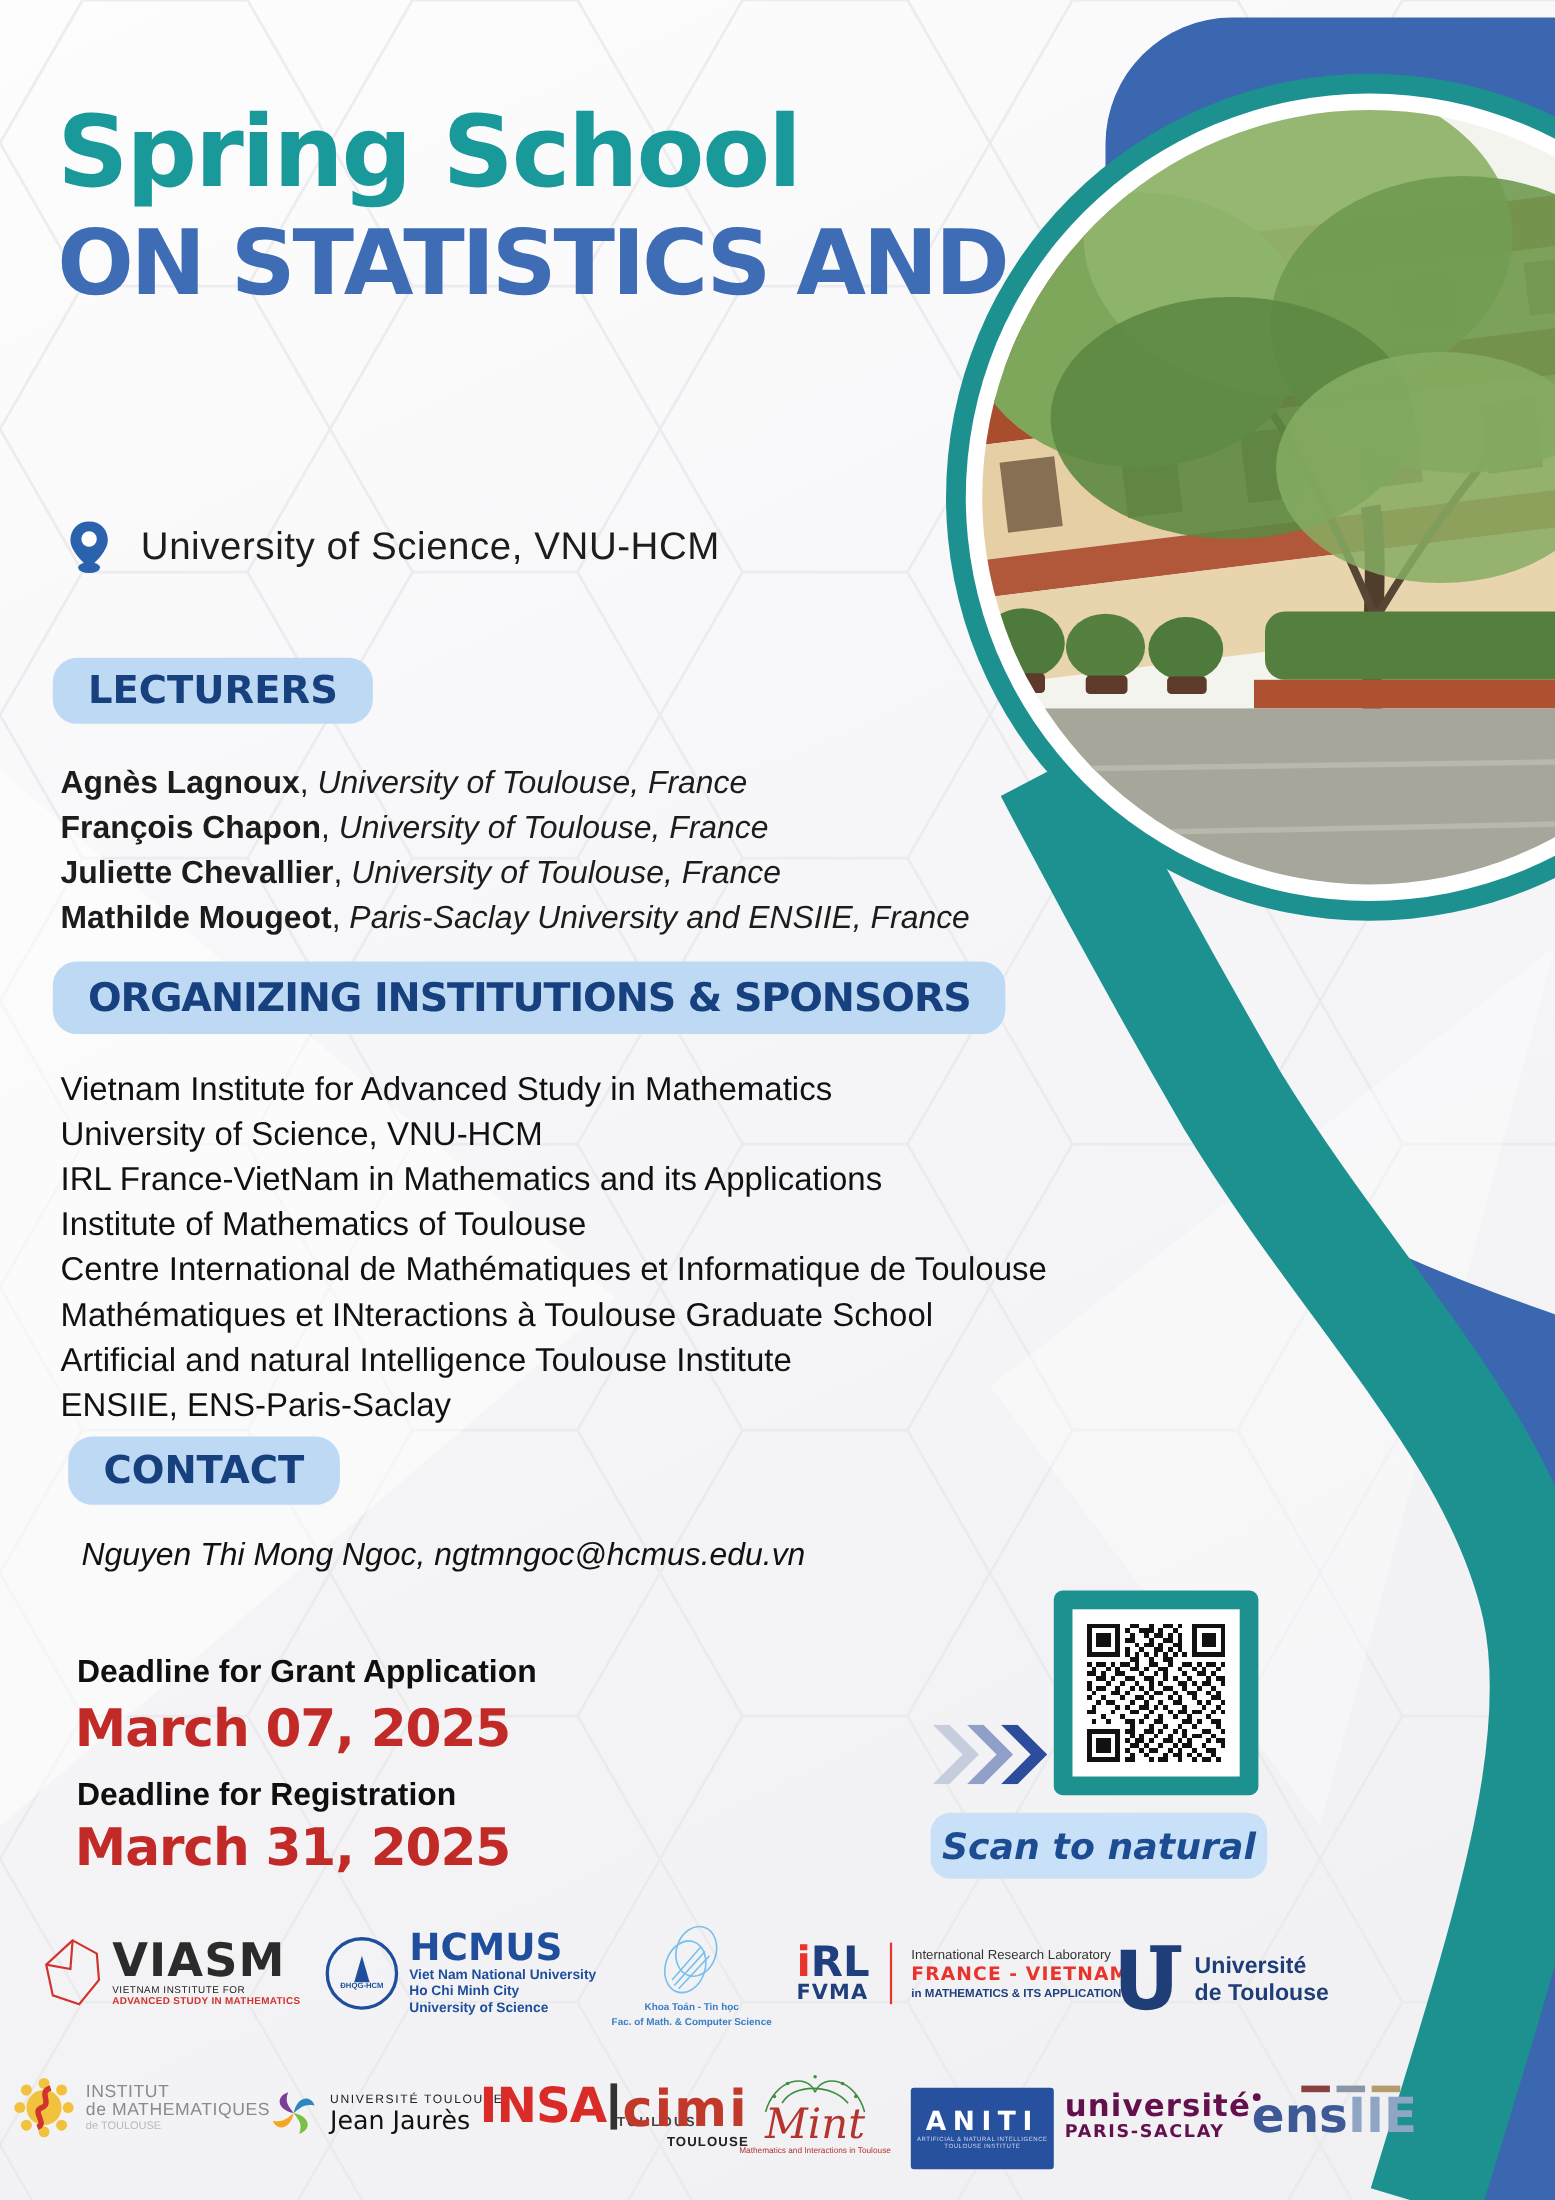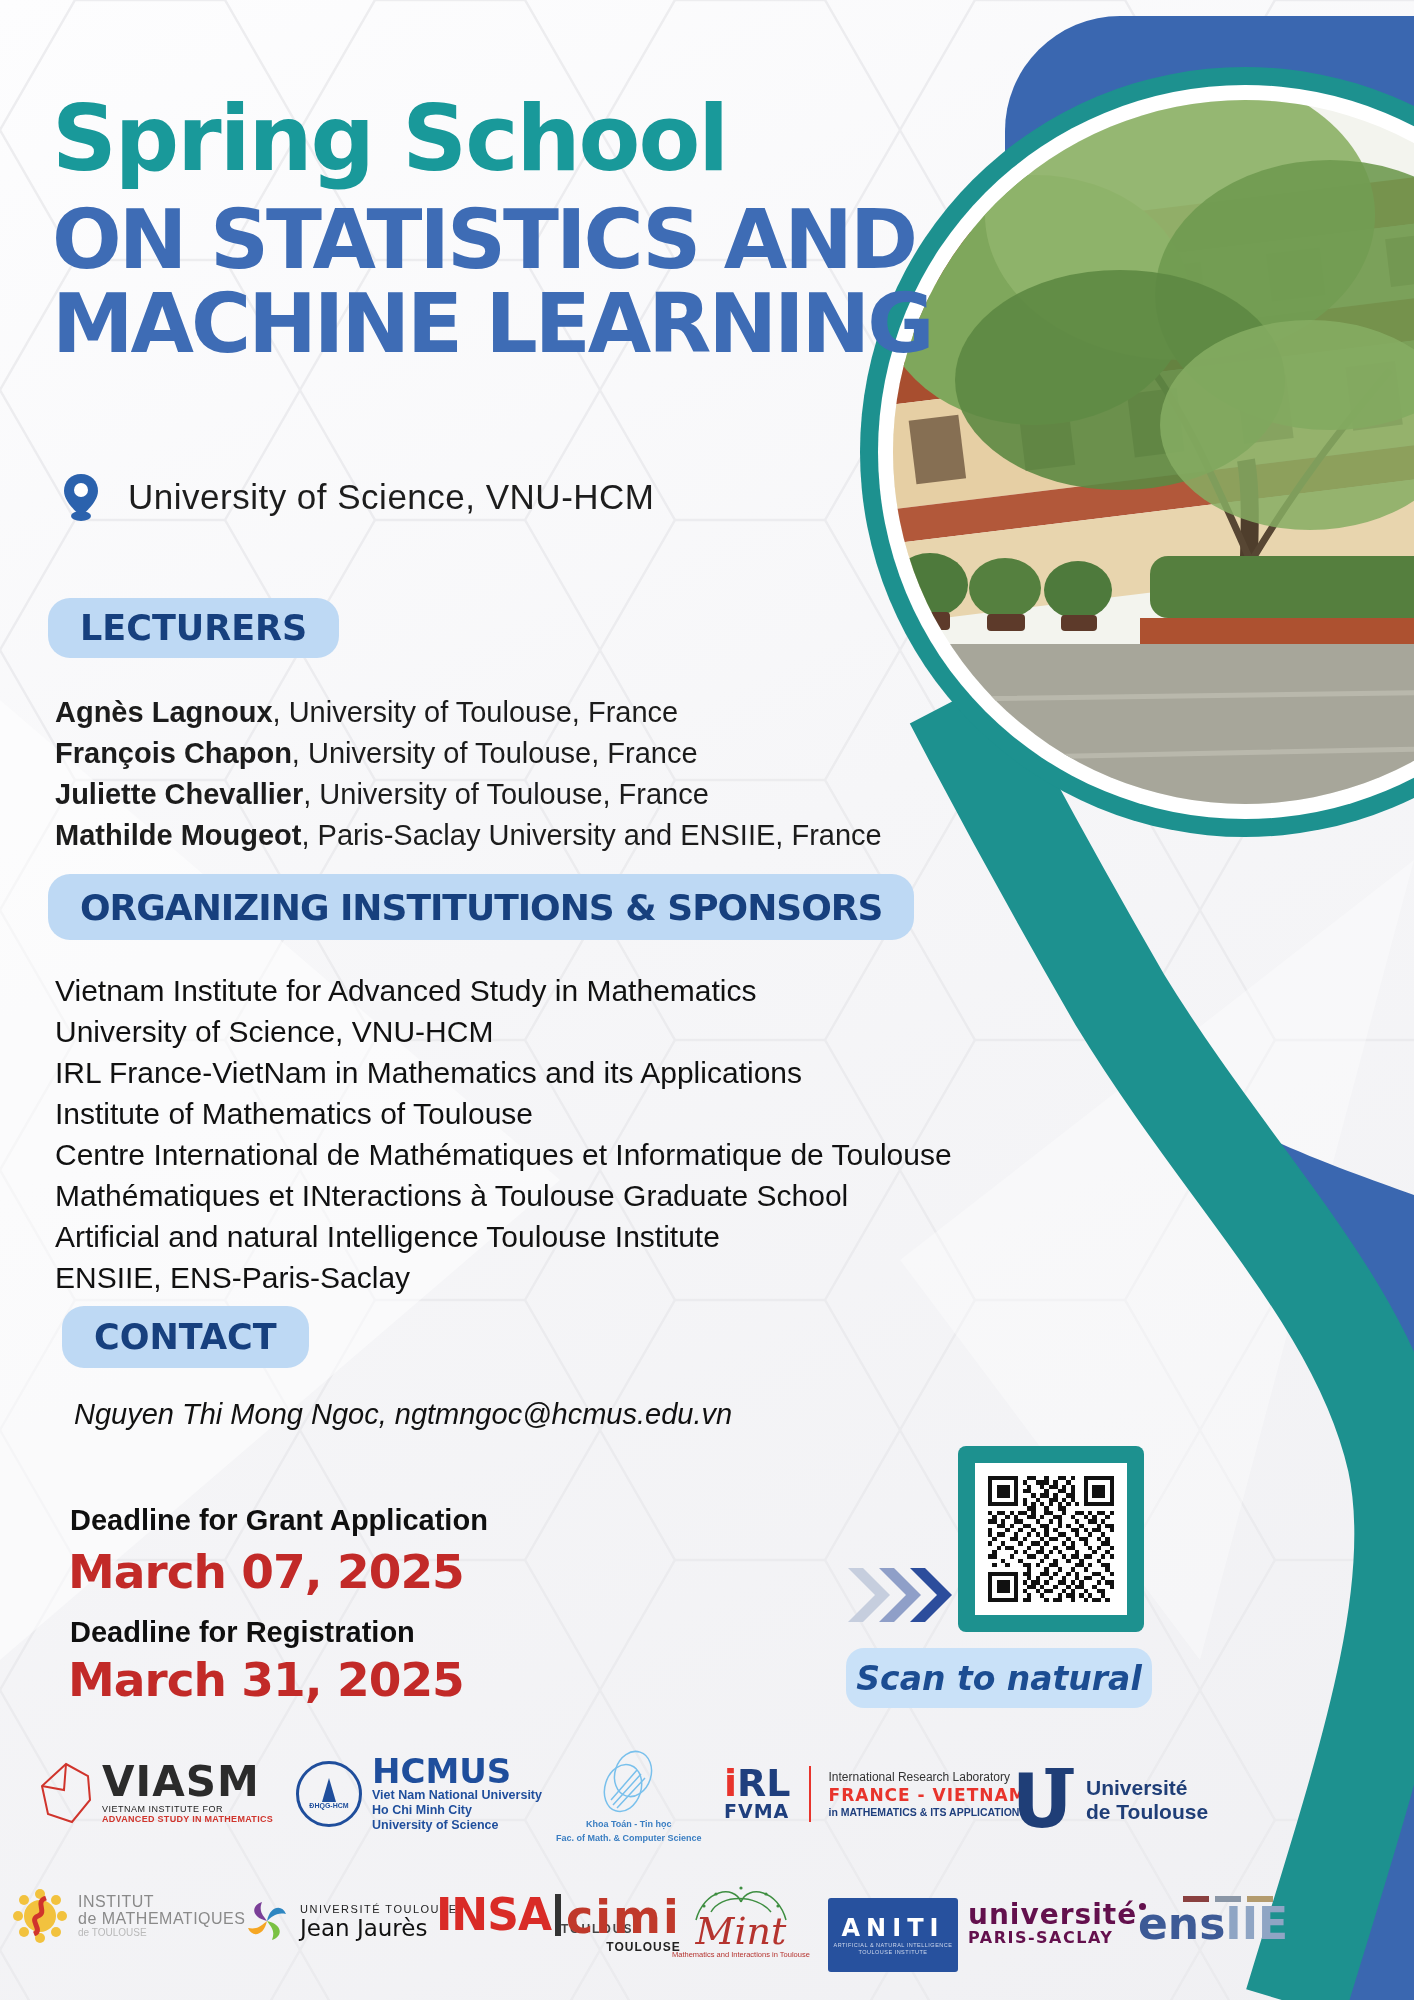--- a/index.html
+++ b/index.html
@@ -23,21 +23,21 @@
 
   
   .pill{position:absolute;background:#bed9f4;color:#17407e;font-family:"DejaVu Sans",sans-serif;
         font-weight:800;border-radius:22px;display:flex;align-items:center;padding:0 32px;}
   #pill-lect{left:48px;top:598px;height:60px;font-size:35px;}
   #pill-org{left:48px;top:874px;height:66px;font-size:36px;letter-spacing:-1px;}
   #pill-contact{left:62px;top:1306px;height:62px;font-size:35px;}
 
   .lect-list{position:absolute;left:55px;top:692px;font-size:29px;line-height:41px;}
   .lect-list .lname{font-weight:bold;}
-  .lect-list .laff{}
+  .lect-list .laff{font-style:italic;}
   .org-list{position:absolute;left:55px;top:970px;font-size:30px;line-height:41px;color:#111;}
   .contact-list{position:absolute;left:74px;top:1392px;font-size:29px;line-height:45px;font-style:italic;color:#111;}
 
   .dl-label{position:absolute;left:70px;font-size:29px;font-weight:bold;color:#0f0f0f;}
   .dl-date{position:absolute;left:68px;font-family:"DejaVu Sans",sans-serif;font-size:47px;
            font-weight:800;letter-spacing:-1px;color:#c22a28;}
   #dl-grant-label{top:1504px;}
   #dl-grant-date{top:1544px;}
   #dl-reg-label{top:1616px;}
   #dl-reg-date{top:1652px;}
@@ -176,21 +176,20 @@
         <path d="M880 700 L1620 690 M880 760 L1620 745" stroke="#b9b8ac" stroke-width="5"></path>
       </g>
     </g>
   </svg>
 
   <div class="content">
 
     <div class="title1">Spring School</div>
     <div class="title-sub">
       <div>ON STATISTICS AND</div>
-      <div>MACHINE LEARNING</div>
     </div>
 
 
     <div class="info-row" id="row-loc">
       <svg width="46" height="50" viewBox="0 0 46 50">
         <ellipse cx="23" cy="44" rx="10" ry="5" fill="#2b62ad"></ellipse>
         <path d="M23 2 C13 2 6 9 6 19 C6 31 23 44 23 44 C23 44 40 31 40 19 C40 9 33 2 23 2 Z" fill="#2b62ad"></path>
         <circle cx="23" cy="18" r="7" fill="#fff"></circle>
       </svg>
       <span class="txt">University of Science, VNU-HCM</span>

